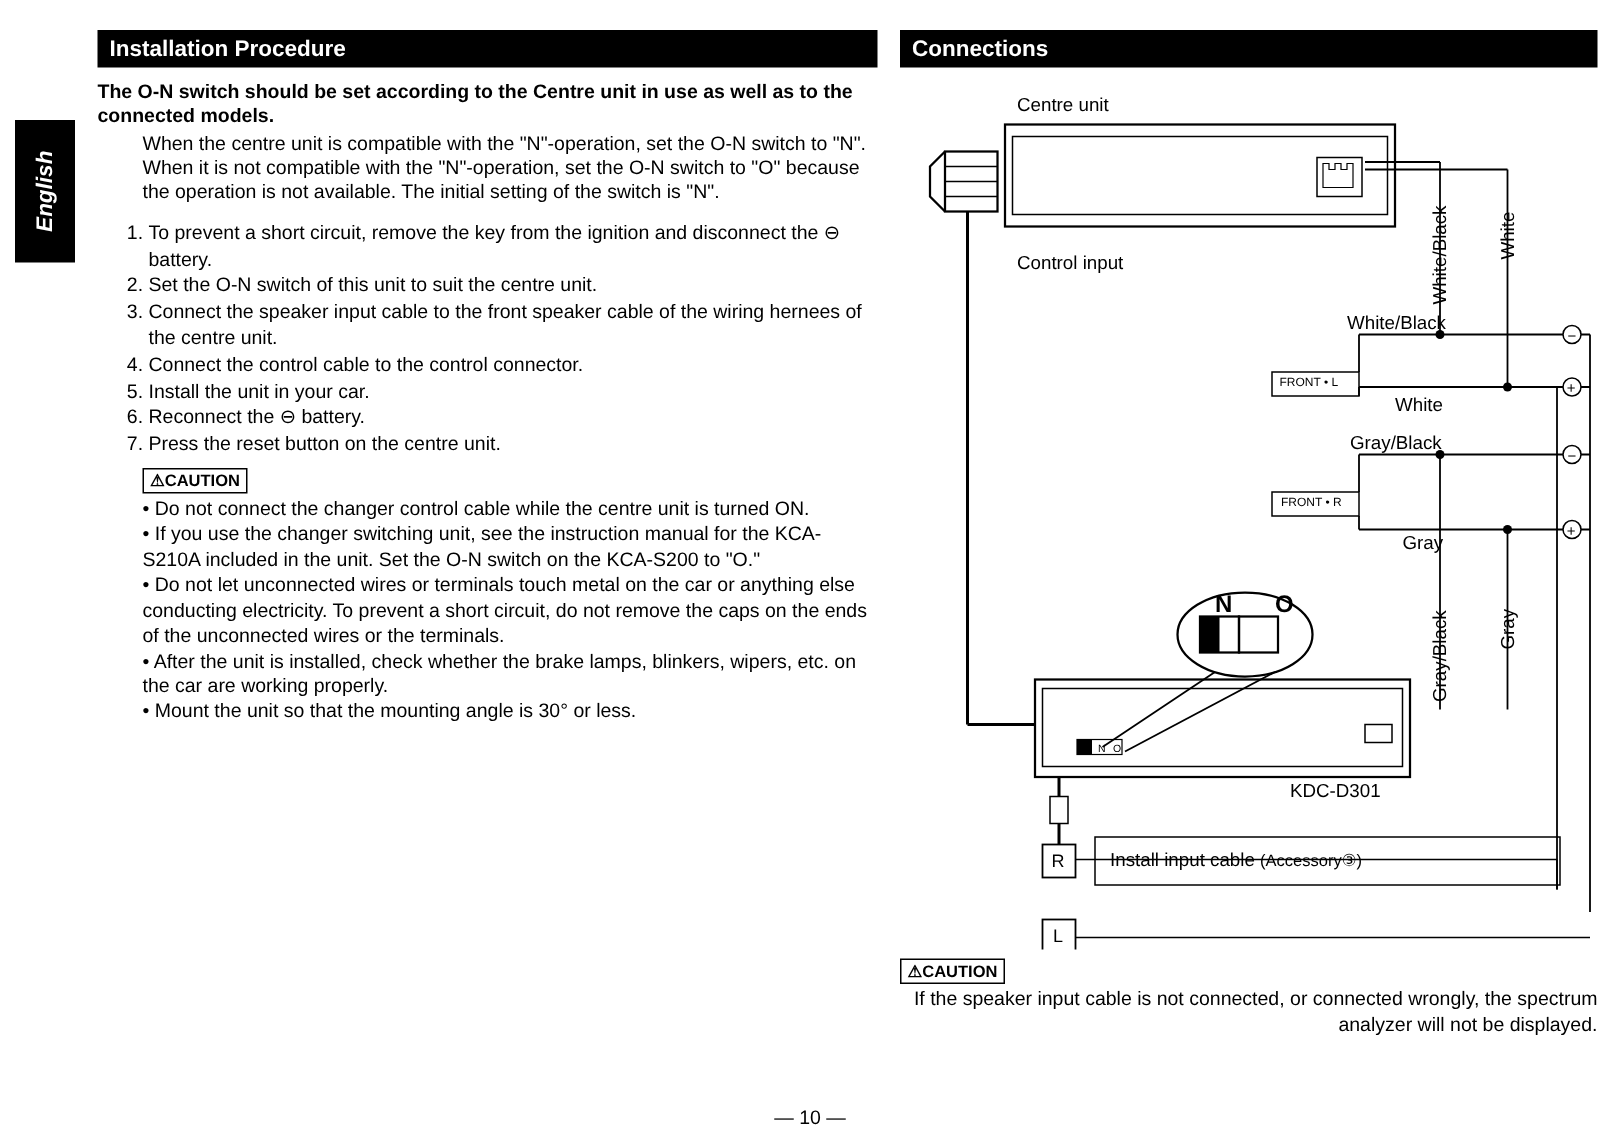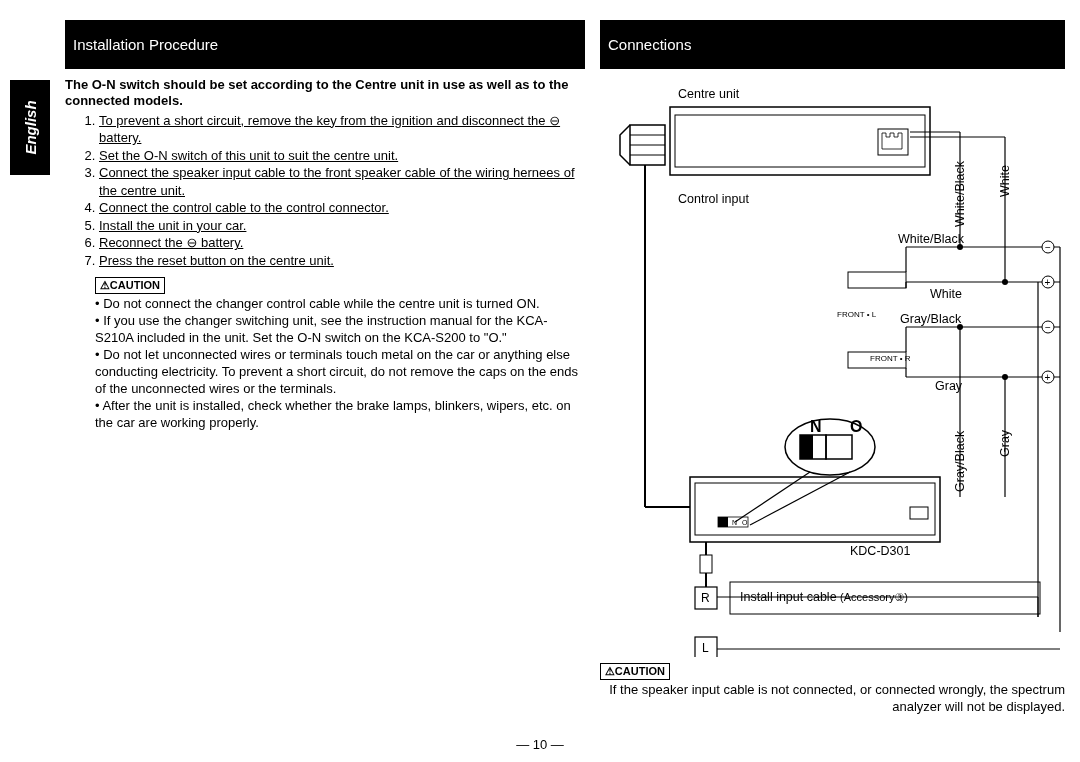--- a/index.html
+++ b/index.html
@@ -37,41 +37,41 @@
   .col-left {
     flex: 0 0 520px;
     margin-left: 55px;
   }
   .col-right {
     flex: 1;
   }
   .section-header {
     background: #000;
     color: #fff;
-    font-weight: normal;
-    padding: 16px 8px;
+    font-weight: bold;
+    padding: 4px 8px;
     font-size: 15px;
     margin-bottom: 8px;
   }
   .intro {
     font-weight: bold;
     margin-bottom: 2px;
     line-height: 1.25;
   }
   .intro-desc {
     margin-left: 30px;
     line-height: 1.25;
     margin-bottom: 10px;
   }
   ol.steps {
     list-style: decimal;
     margin-left: 34px;
     line-height: 1.35;
   }
-  ol.steps li { margin-bottom: 0; text-decoration: underline; }
+  ol.steps li { margin-bottom: 0; }
   .caution-box {
     border: 1.5px solid #000;
     display: inline-block;
     padding: 1px 4px;
     font-size: 11px;
     font-weight: bold;
     margin-top: 8px;
     margin-bottom: 2px;
     margin-left: 30px;
   }
@@ -112,35 +112,37 @@
 <body>
 
 <div class="page">
   <div class="side-tab">
       <span>English</span>
     </div>
 
   <div class="col-left">
     <div class="section-header">Installation Procedure</div>
     <p class="intro">The O-N switch should be set according to the Centre unit in use as well as to the connected models.</p>
+    <p class="intro-desc">When the centre unit is compatible with the "N"-operation, set the O-N switch to "N". When it is not compatible with the "N"-operation, set the O-N switch to "O" because the operation is not available. The initial setting of the switch is "N".</p>
     <ol class="steps">
       <li>To prevent a short circuit, remove the key from the ignition and disconnect the ⊖ battery.</li>
       <li>Set the O-N switch of this unit to suit the centre unit.</li>
       <li>Connect the speaker input cable to the front speaker cable of the wiring hernees of the centre unit.</li>
       <li>Connect the control cable to the control connector.</li>
       <li>Install the unit in your car.</li>
       <li>Reconnect the ⊖ battery.</li>
       <li>Press the reset button on the centre unit.</li>
     </ol>
     <div class="caution-box">⚠CAUTION</div>
     <ul class="bullets">
       <li>Do not connect the changer control cable while the centre unit is turned ON.</li>
       <li>If you use the changer switching unit, see the instruction manual for the KCA-S210A included in the unit. Set the O-N switch on the KCA-S200 to "O."</li>
       <li>Do not let unconnected wires or terminals touch metal on the car or anything else conducting electricity. To prevent a short circuit, do not remove the caps on the ends of the unconnected wires or the terminals.</li>
       <li>After the unit is installed, check whether the brake lamps, blinkers, wipers, etc. on the car are working properly.</li>
+      <li>Mount the unit so that the mounting angle is 30° or less.</li>
     </ul>
   </div>
 
   <div class="col-right">
     <div class="section-header">Connections</div>
 
     <div class="diagram">
       <svg width="465" height="580" viewBox="0 0 465 580">
 
         <rect x="70" y="30" width="260" height="68" fill="none" stroke="#000" stroke-width="1.5"></rect>
@@ -236,23 +238,23 @@
       <div class="d-label" style="left:78px; top:10px;">Centre unit</div>
       <div class="d-label" style="left:78px; top:115px;">Control input</div>
       <div class="d-label v" style="left:353px; top:150px;">White/Black</div>
       <div class="d-label v" style="left:398px; top:120px;">White</div>
       <div class="d-label" style="left:298px; top:155px;">White/Black</div>
       <div class="d-label" style="left:330px; top:210px;">White</div>
       <div class="d-label" style="left:300px; top:235px;">Gray/Black</div>
       <div class="d-label" style="left:335px; top:302px;">Gray</div>
       <div class="d-label v" style="left:353px; top:415px;">Gray/Black</div>
       <div class="d-label v" style="left:398px; top:380px;">Gray</div>
-      <div class="d-label" style="left:237px; top:197px; font-size:8px;margin-top:36px;">FRONT • L</div>
-      <div class="d-label" style="left:270px; top:277px; font-size:8px;">FRONT • R</div>
-      <div class="d-label" style="left:250px; top:467px;">KDC-D301</div>
+      <div class="d-label" style="left:253px; top:197px; font-size:8px;">FRONT • L</div>
+      <div class="d-label" style="left:254px; top:277px; font-size:8px;">FRONT • R</div>
+      <div class="d-label" style="left:260px; top:467px;">KDC-D301</div>
       <div class="d-label" style="left:101px; top:514px; font-size:12px;">R</div>
       <div class="d-label" style="left:102px; top:564px; font-size:12px;">L</div>
       <div class="d-label" style="left:140px; top:513px;">
         <span>Install input cable</span> <span class="accnum">(Accessory③)</span>
       </div>
     </div>
 
     <div class="caution-right">⚠CAUTION</div>
     <p class="right-note">If the speaker input cable is not connected, or connected wrongly, the spectrum analyzer will not be displayed.</p>
   </div>

